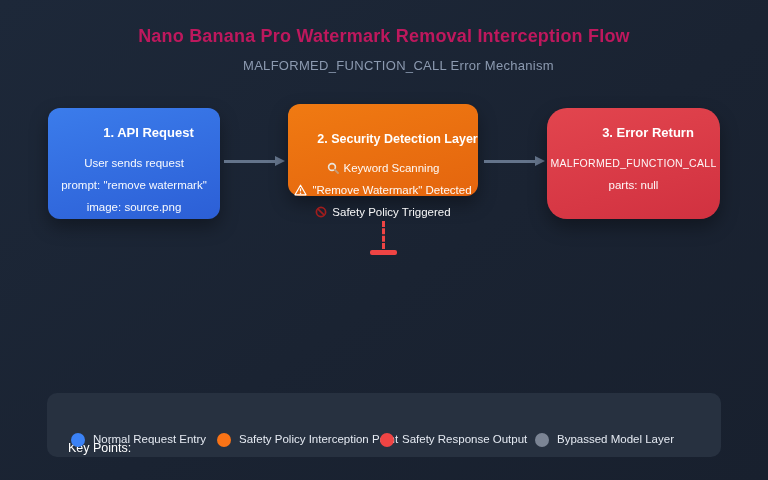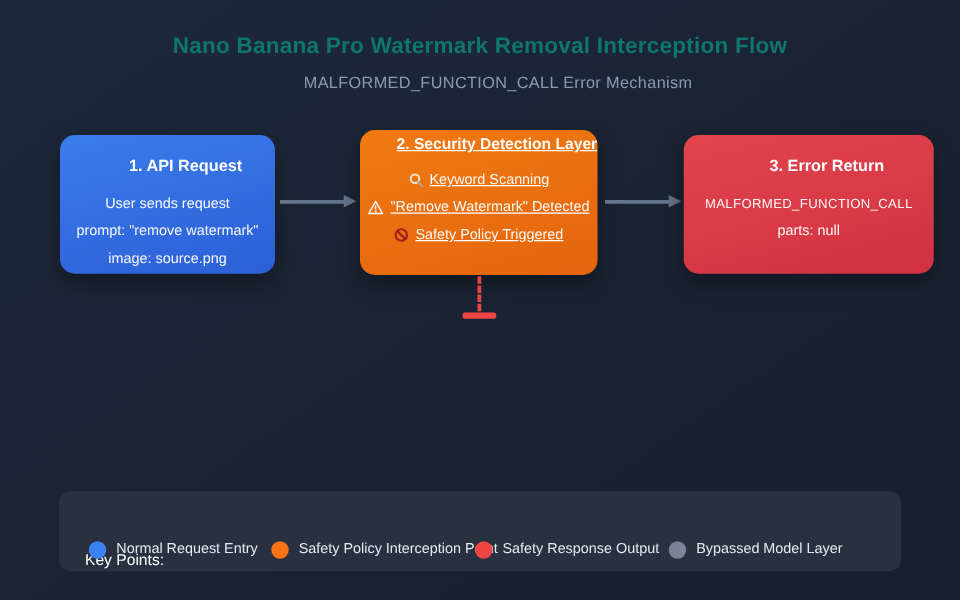--- a/index.html
+++ b/index.html
@@ -8,49 +8,49 @@
     font-family: "Liberation Sans", sans-serif;
     background: linear-gradient(145deg, #1d2839 0%, #1a2332 55%, #18202e 100%);
     position: relative;
     color: #fff;
   }
   .stage { position: absolute; inset: 0; }
 
   
   .title {
     position: absolute; top: 26px; left: 0; width: 768px;
-    text-align: center; font-size: 18px; font-weight: bold; color: #0f766e;
+    text-align: center; font-size: 18px; font-weight: bold; color: #be185d;
     letter-spacing: 0.2px;
   }
   .subtitle {
     position: absolute; top: 58px; left: 0; width: 768px;
     text-align: center; font-size: 13px; color: #8c9ab0;
     letter-spacing: 0.3px;
     padding-left: 29px;
   }
 
   
   .flow-box {
     position: absolute; border-radius: 12px; text-align: center;
     box-shadow: 0 8px 18px rgba(0,0,0,0.35);
     padding-top: 17px;
   }
   .box-blue {
     left: 48px; top: 108px; width: 172px; height: 111px;
     background: linear-gradient(165deg, #3b7ceb 0%, #2c5fd6 100%);
   }
   .box-orange {
-    left: 288px; top: 104px; width: 190px; height: 116px;
+    left: 288px; top: 104px; width: 190px; height: 92px;
     background: linear-gradient(165deg, #f07a12 0%, #e4650e 100%);
-    padding-top: 4px;
-    text-decoration: underline;
+    padding-top: 28px;
   }
   .box-red {
-    left: 547px; top: 108px; width: 200px; height: 111px;
+    left: 547px; top: 108px; width: 173px; height: 111px;
     background: linear-gradient(165deg, #e2454e 0%, #d13140 100%);
+    border-radius: 20px;
   }
   .flow-box .bx-title { font-size: 13px; font-weight: bold; color: #ffffff; margin-bottom: 12px; white-space: nowrap; margin-left: 29px; }
   .box-orange .bx-title { font-size: 12.5px; margin-bottom: 11px; }
   .flow-box .bx-line {
     font-size: 11.5px; color: rgba(255,255,255,0.96); line-height: 22px;
     white-space: nowrap; display: flex; align-items: center; justify-content: center; gap: 5px;
   }
   .box-red .mono-line { font-size: 10.5px; letter-spacing: 0.3px; }
 
   

